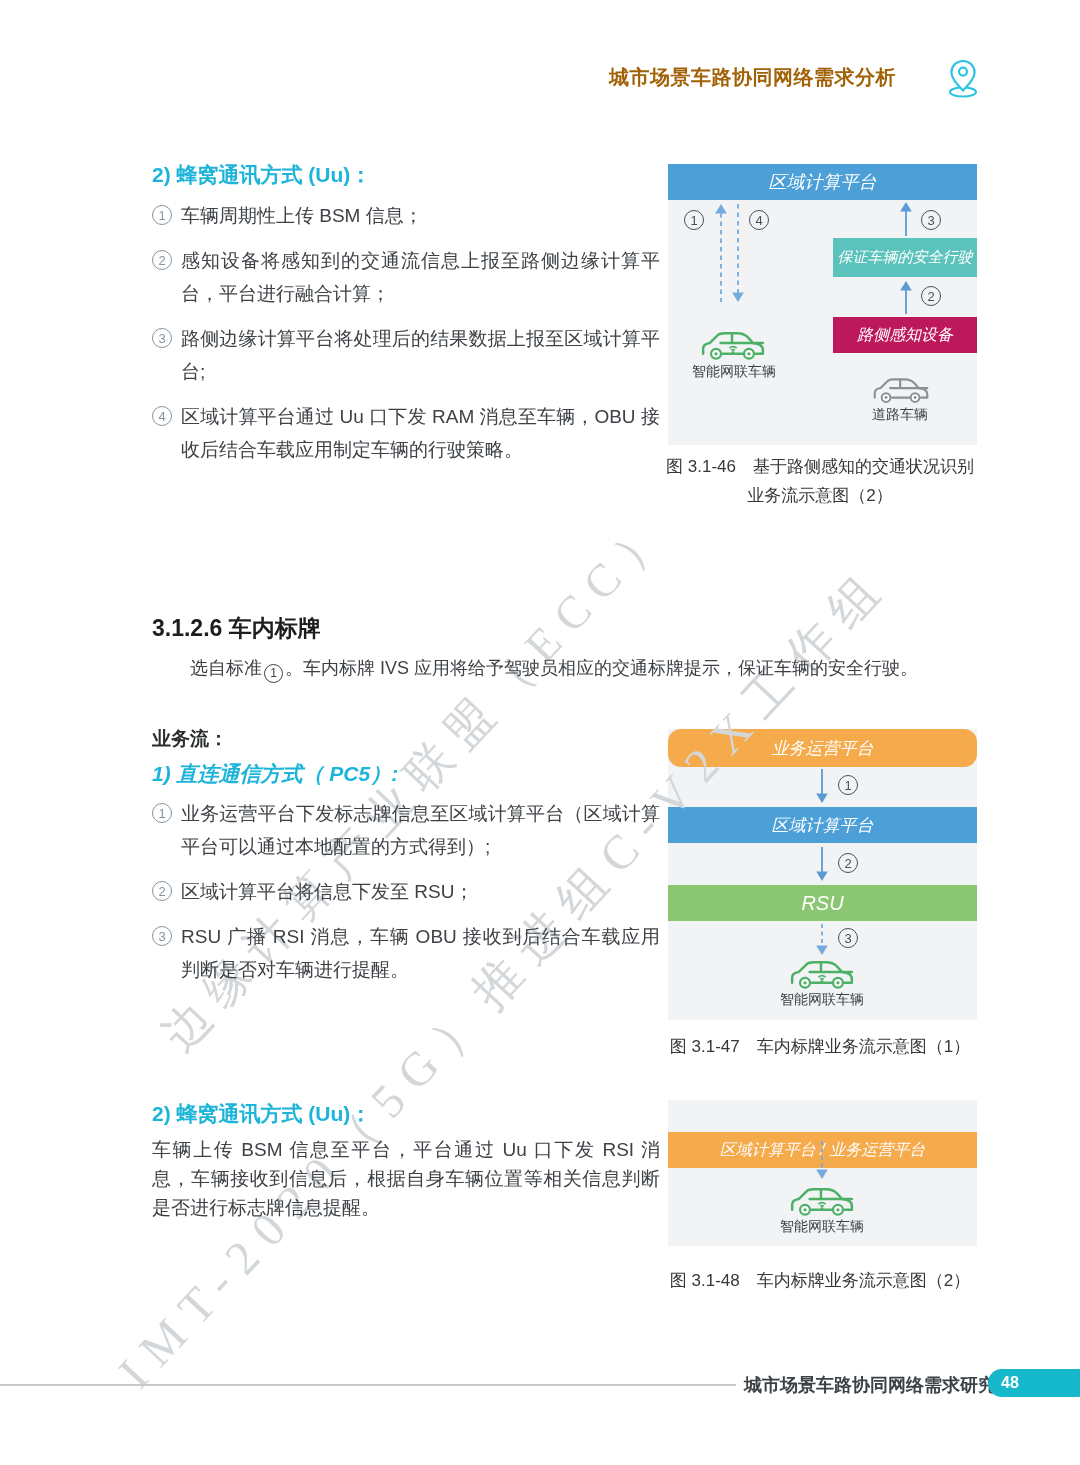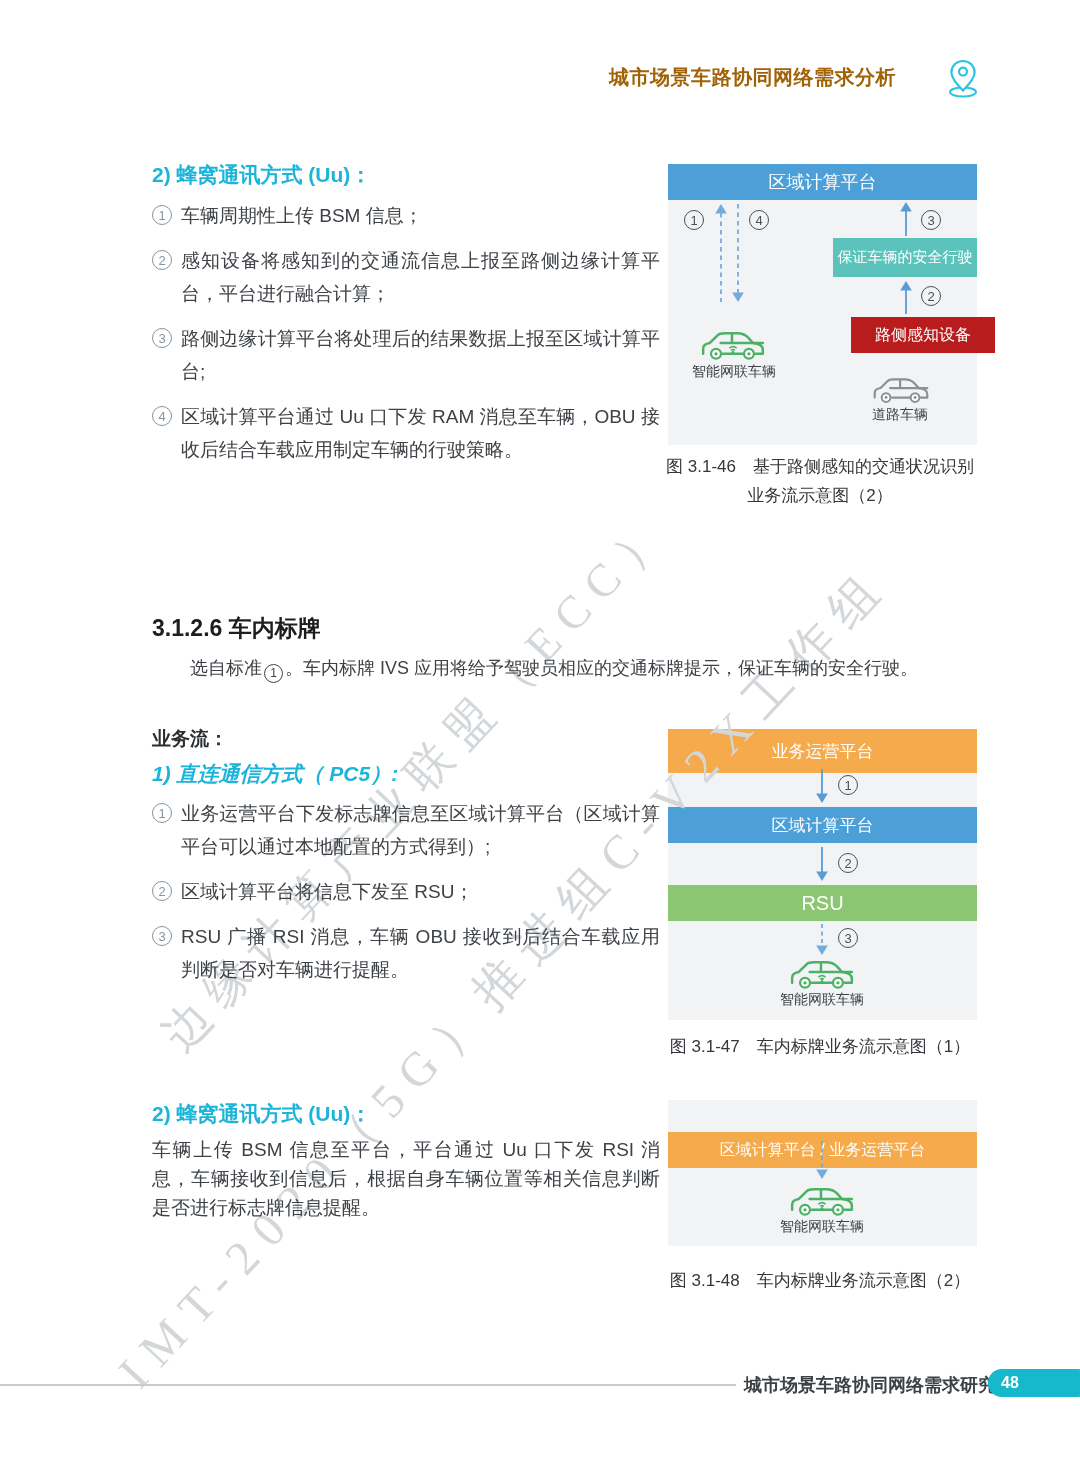--- a/index.html
+++ b/index.html
@@ -31,24 +31,24 @@
   .li{display:flex;gap:9px;margin-bottom:12px;}
   .cnum{display:inline-flex;align-items:center;justify-content:center;
         width:20px;height:20px;min-width:20px;border:1.5px solid #8494a1;border-radius:50%;
         font-size:13px;color:#8494a1;line-height:1;background:transparent;}
   .li .cnum{margin-top:6px;}
   .li .t{font-size:19px;line-height:33px;color:#3e4246;text-align:justify;flex:1;}
   .cnum.inline{width:19px;height:19px;min-width:19px;border-color:#3e4246;color:#3e4246;
         font-size:12px;vertical-align:-3px;margin:0 2px;display:inline-flex;}
 
   
-  .bar{display:flex;align-items:center;justify-content:center;color:#fff;white-space:nowrap;}
+  .bar{display:flex;align-items:center;justify-content:center;color:#fff;white-space:nowrap;font-style:italic;}
   .bar-blue{background:#4d9fd8;}
   .bar-teal{background:#5cc3bc;}
-  .bar-pink{background:#b91c1c;margin-left:18px;}
+  .bar-pink{background:#be185d;}
   .bar-orange{background:#f5aa4c;}
   .bar-green{background:#8bc773;}
   .dnum{display:inline-flex;align-items:center;justify-content:center;
         width:20px;height:20px;border:1.5px solid #4b5054;border-radius:50%;
         font-size:13px;color:#4b5054;line-height:1;}
   .vlabel{text-align:center;font-size:14px;color:#3e4246;white-space:nowrap;}
   .arr,.car{line-height:0;}
 
   
   .hdr-title{left:560px;top:64px;width:385px;text-align:center;font-size:20px;font-weight:bold;
@@ -200,21 +200,21 @@
       <span class="cnum">2</span>
       <div class="t">区域计算平台将信息下发至 RSU；</div>
     </div>
     <div class="li">
       <span class="cnum">3</span>
       <div class="t">RSU 广播 RSI 消息，车辆 OBU 接收到后结合车载应用判断是否对车辆进行提醒。</div>
     </div>
   </div>
 
   <div class="figure" style="left:668px;top:729px;width:309px;height:291px;">
-    <div class="bar bar-orange" style="left:0;top:0;width:309px;height:44px;font-size:17px;">业务运营平台</div>
+    <div class="bar bar-orange" style="left:0;top:0;width:309px;height:38px;font-size:17px;border-radius:13px;">业务运营平台</div>
     <span class="arr" style="left:147px;top:40px;">
       <svg width="14" height="34">
           <rect x="6.1" y="0" width="1.8" height="26" fill="#5b9bd5"></rect>
           <polygon points="7,34 1.2,24.5 12.8,24.5" fill="#5b9bd5"></polygon>
         </svg>
     </span>
     <span class="dnum" style="left:170px;top:46px;">1</span>
 
     <div class="bar bar-blue" style="left:0;top:78px;width:309px;height:36px;font-size:17px;">区域计算平台</div>
     <span class="arr" style="left:147px;top:118px;">

